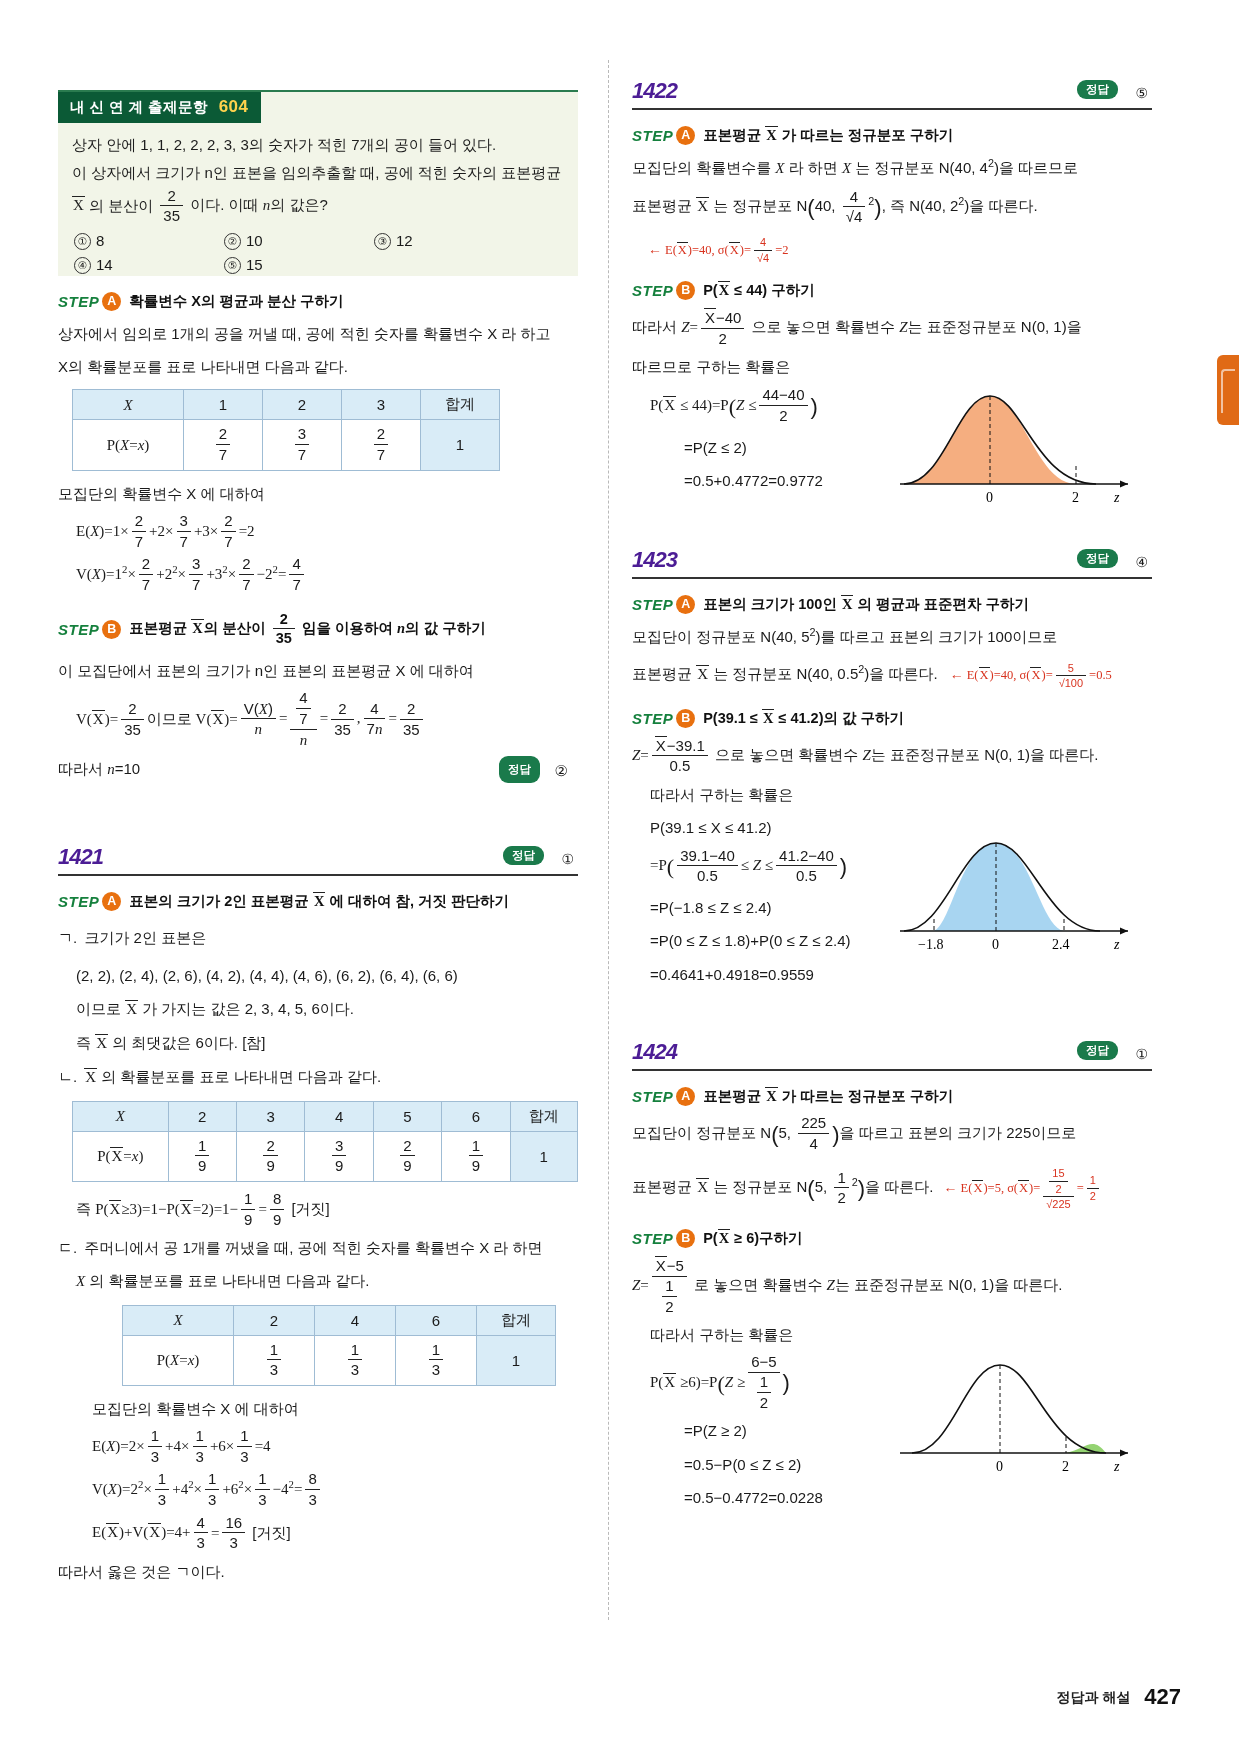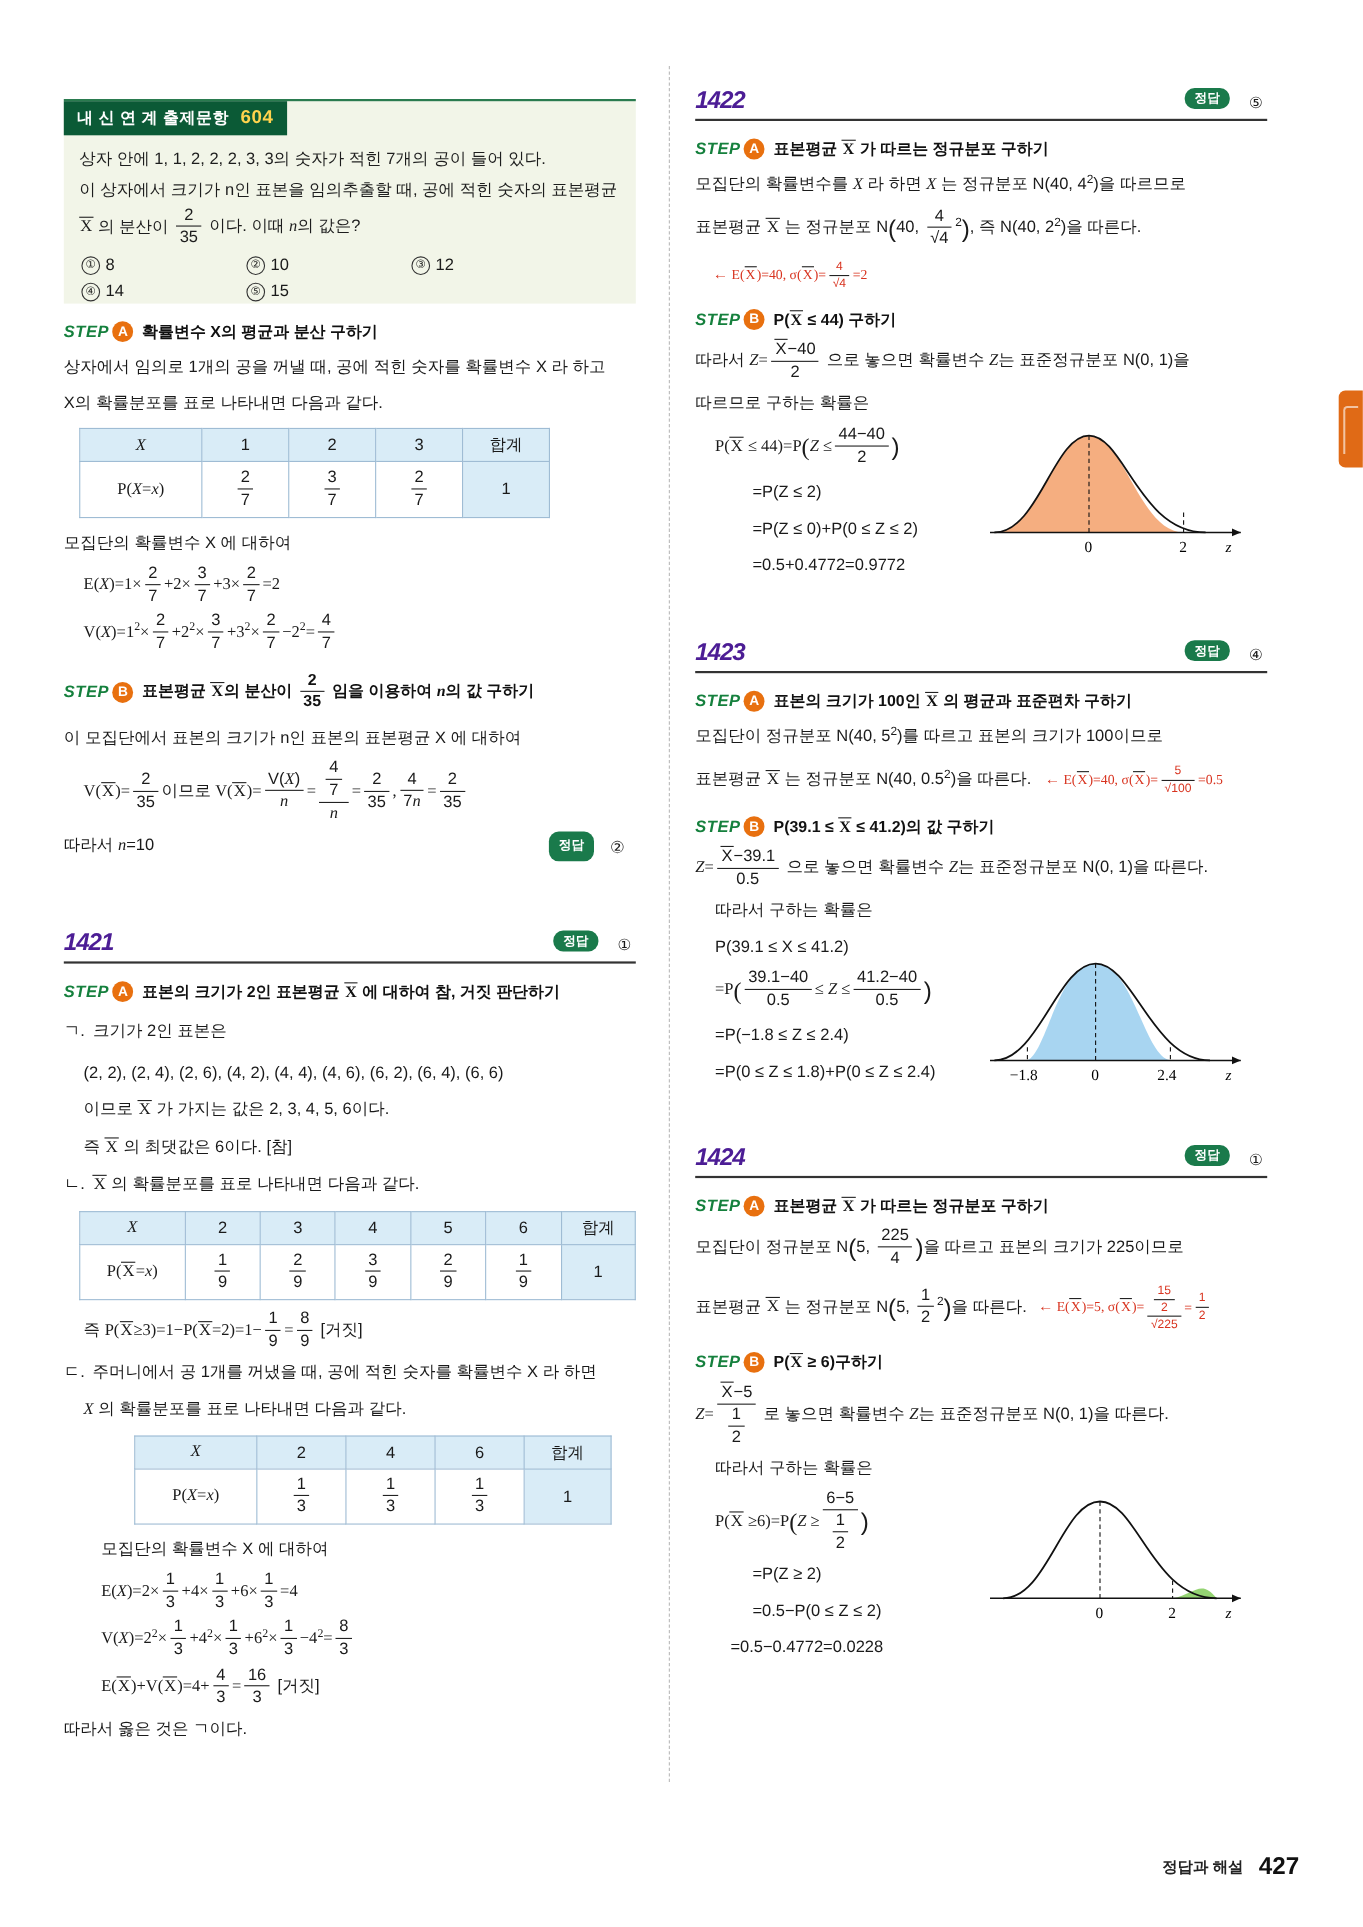--- a/index.html
+++ b/index.html
@@ -321,21 +321,20 @@
           <line x1="176" y1="86" x2="176" y2="104" stroke="#111" stroke-width="1" stroke-dasharray="4,3"></line>
           <text x="86" y="122" font-size="14" font-family="Liberation Serif, serif">0</text>
           <text x="172" y="122" font-size="14" font-family="Liberation Serif, serif">2</text>
           <text x="214" y="122" font-size="14" font-style="italic" font-family="Liberation Serif, serif">z</text>
         </svg>
       </div>
       <div class="txt ind">
         <span class="sr">P(<span class="ovl">X</span> ≤ 44)=P<span style="font-size:22px;vertical-align:-4px;">(</span><i>Z</i> ≤</span><span class="frac"><span class="n">44−40</span><span class="d">2</span></span><span style="font-size:22px;vertical-align:-4px;">)</span>
       </div>
       <div class="txt ind2" style="margin-left:52px;">=P(Z ≤ 2)</div>
-      <div class="txt ind2" style="margin-left:52px;">=P(Z ≤ 0)+P(0 ≤ Z ≤ 2)</div>
       <div class="txt ind2" style="margin-left:52px;">=0.5+0.4772=0.9772</div>
     </div>
 
     <div class="qhead" style="margin-top:52px;">
       <span class="qnum">1423</span>
       <span class="ansbox">정답</span>
       <span class="ansval">④</span>
     </div>
 
     <div class="step">
@@ -378,20 +377,21 @@
           <text x="152" y="122" font-size="14" font-family="Liberation Serif, serif">2.4</text>
           <text x="214" y="122" font-size="14" font-style="italic" font-family="Liberation Serif, serif">z</text>
         </svg>
       </div>
       <div class="txt ind">P(39.1 ≤ X ≤ 41.2)</div>
       <div class="txt ind">
         <span class="sr">=P<span style="font-size:22px;vertical-align:-4px;">(</span></span><span class="frac"><span class="n">39.1−40</span><span class="d">0.5</span></span><span class="sr">≤ <i>Z</i> ≤</span><span class="frac"><span class="n">41.2−40</span><span class="d">0.5</span></span><span style="font-size:22px;vertical-align:-4px;">)</span>
       </div>
       <div class="txt ind">=P(−1.8 ≤ Z ≤ 2.4)</div>
       <div class="txt ind">=P(0 ≤ Z ≤ 1.8)+P(0 ≤ Z ≤ 2.4)</div>
+      <div class="txt ind">=0.4641+0.4918=0.9559</div>
     </div>
 
     <div class="qhead" style="margin-top:50px;">
       <span class="qnum">1424</span>
       <span class="ansbox">정답</span>
       <span class="ansval">①</span>
     </div>
 
     <div class="step">
       <span class="step-word">STEP</span>
@@ -434,21 +434,21 @@
           <text x="96" y="122" font-size="14" font-family="Liberation Serif, serif">0</text>
           <text x="162" y="122" font-size="14" font-family="Liberation Serif, serif">2</text>
           <text x="214" y="122" font-size="14" font-style="italic" font-family="Liberation Serif, serif">z</text>
         </svg>
       </div>
       <div class="txt ind">
         <span class="sr">P(<span class="ovl">X</span> ≥6)=P<span style="font-size:22px;vertical-align:-4px;">(</span><i>Z</i> ≥</span><span class="frac"><span class="n">6−5</span><span class="d"><span class="frac"><span class="n">1</span><span class="d">2</span></span></span></span><span style="font-size:22px;vertical-align:-4px;">)</span>
       </div>
       <div class="txt ind2" style="margin-left:52px;">=P(Z ≥ 2)</div>
       <div class="txt ind2" style="margin-left:52px;">=0.5−P(0 ≤ Z ≤ 2)</div>
-      <div class="txt ind2" style="margin-left:32px;">=0.5−0.4772=0.0228</div>
+      <div class="txt ind2" style="margin-left:52px;">=0.5−0.4772=0.0228</div>
     </div>
 
   </div>
 
   <div class="footer">
     <span>정답과 해설</span>
     <span class="pg">427</span>
   </div>
 
 </div>

